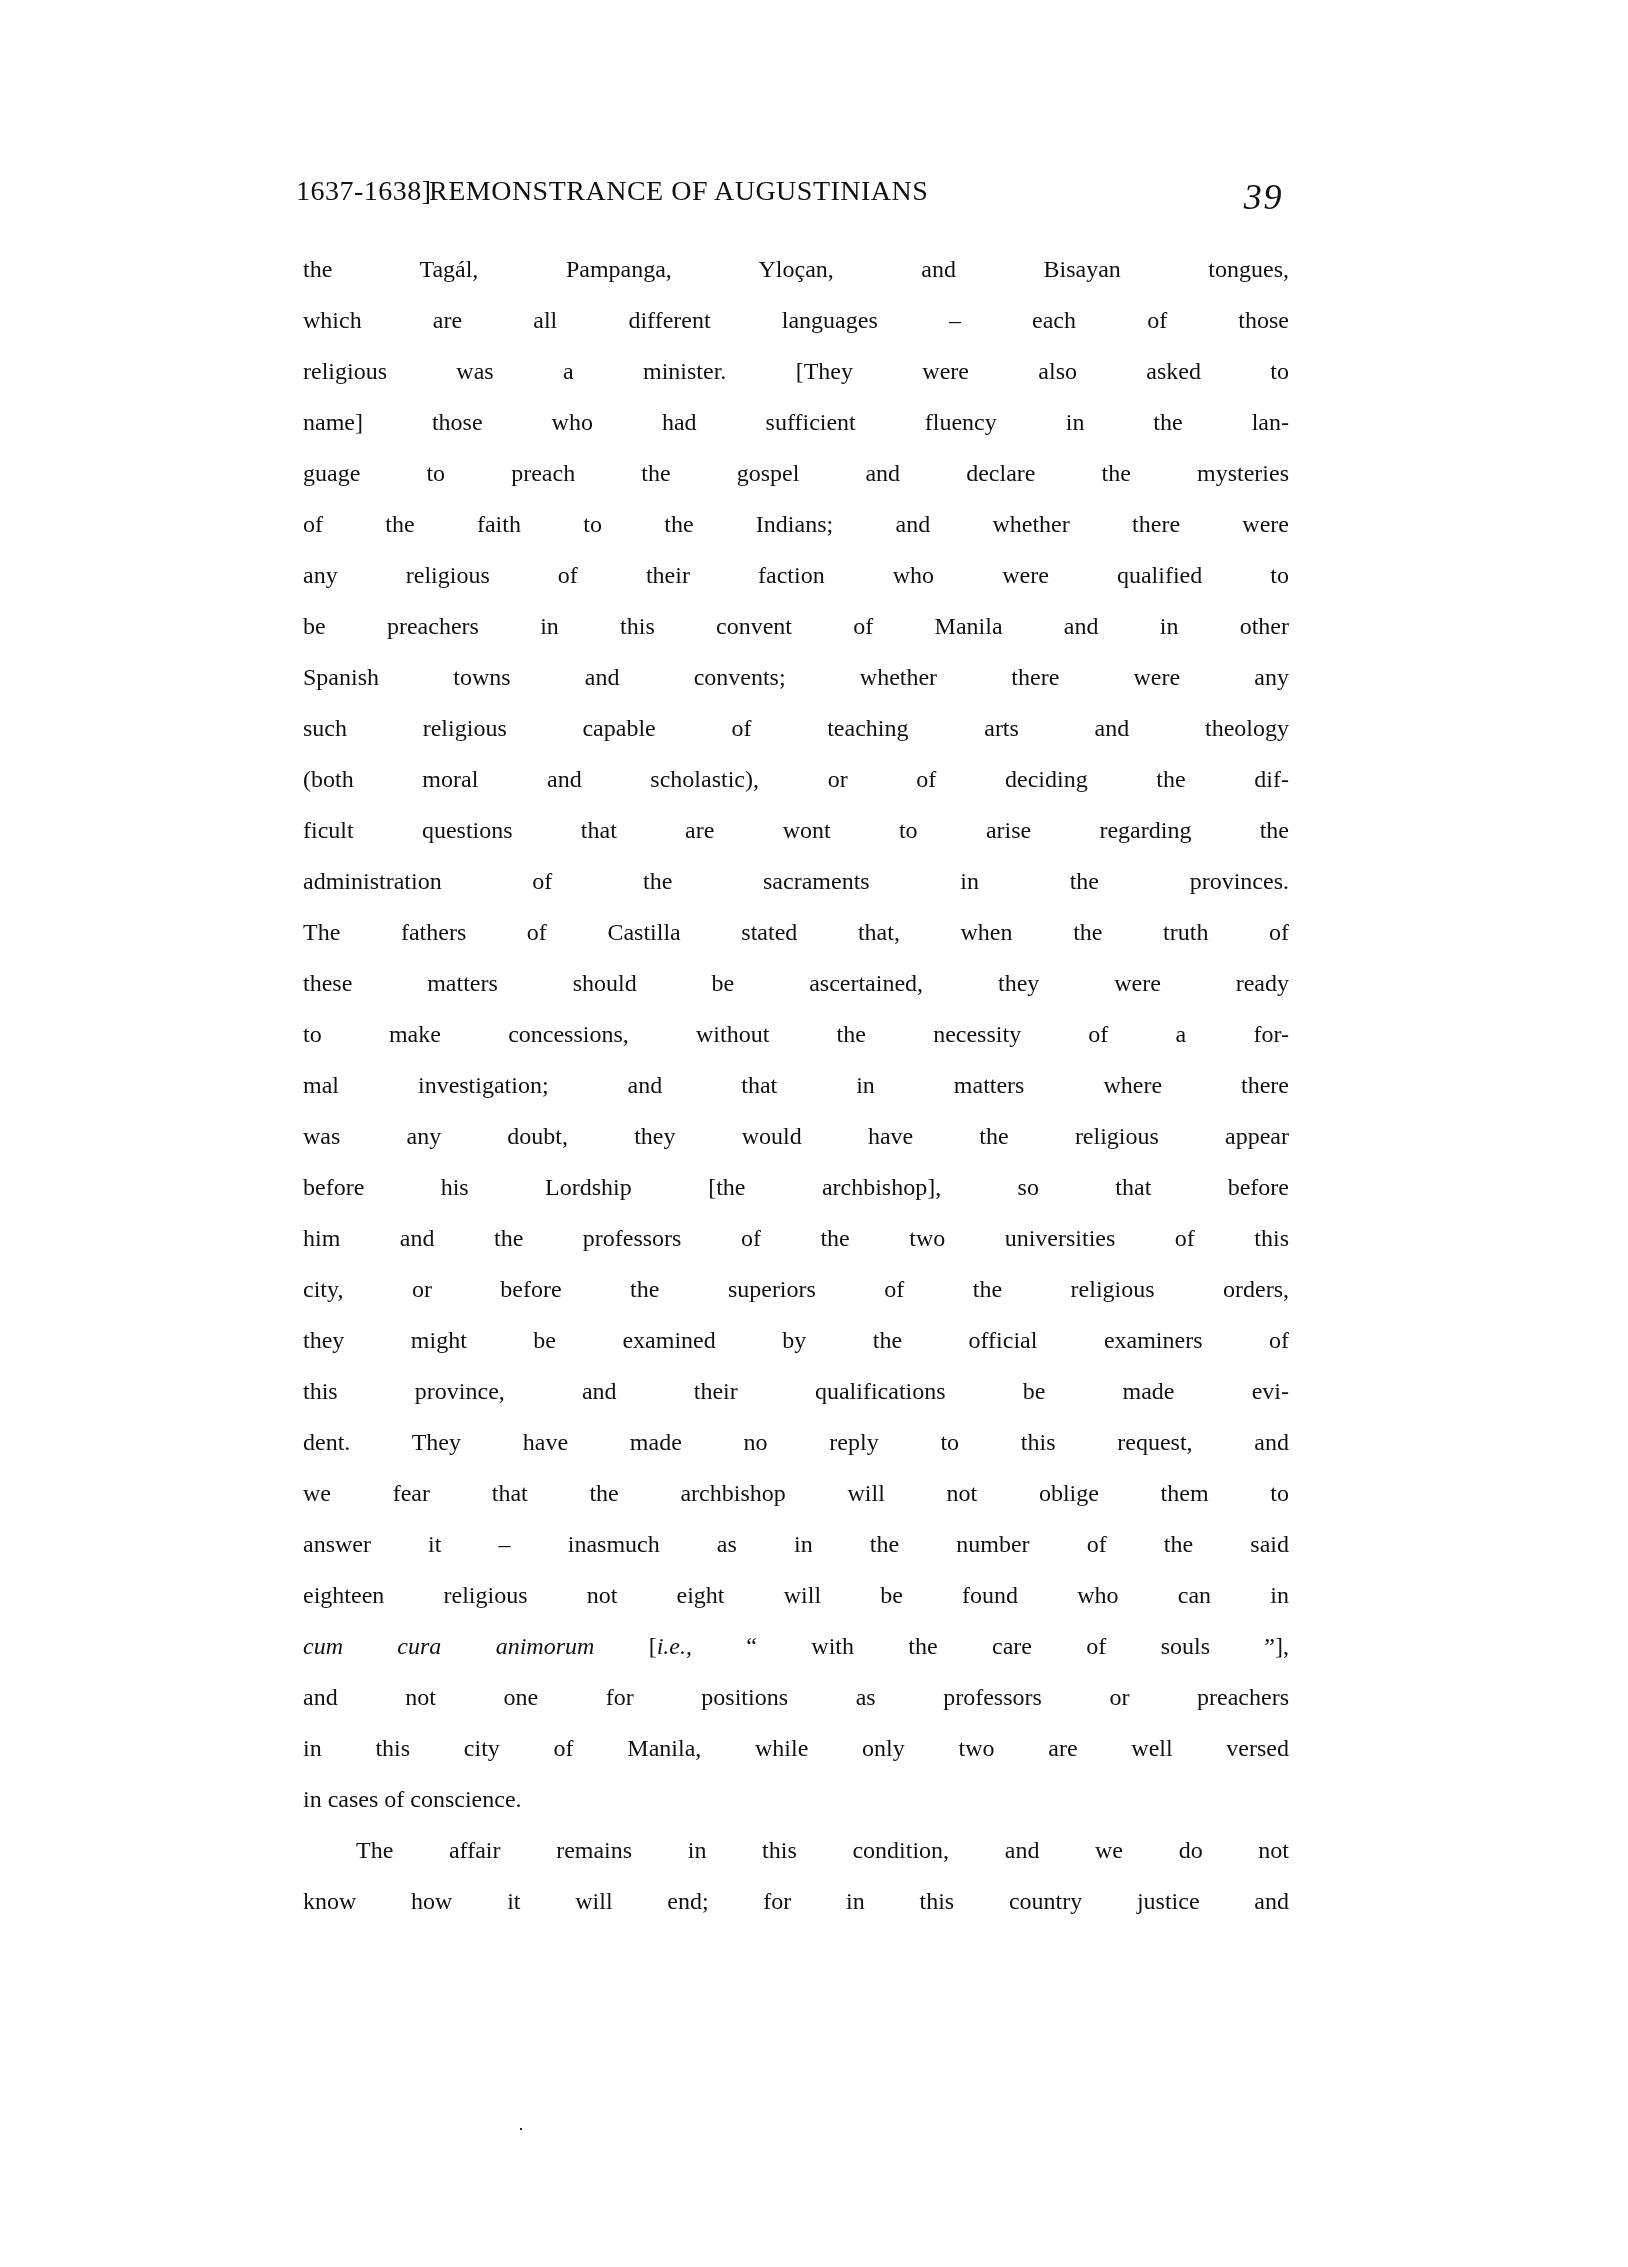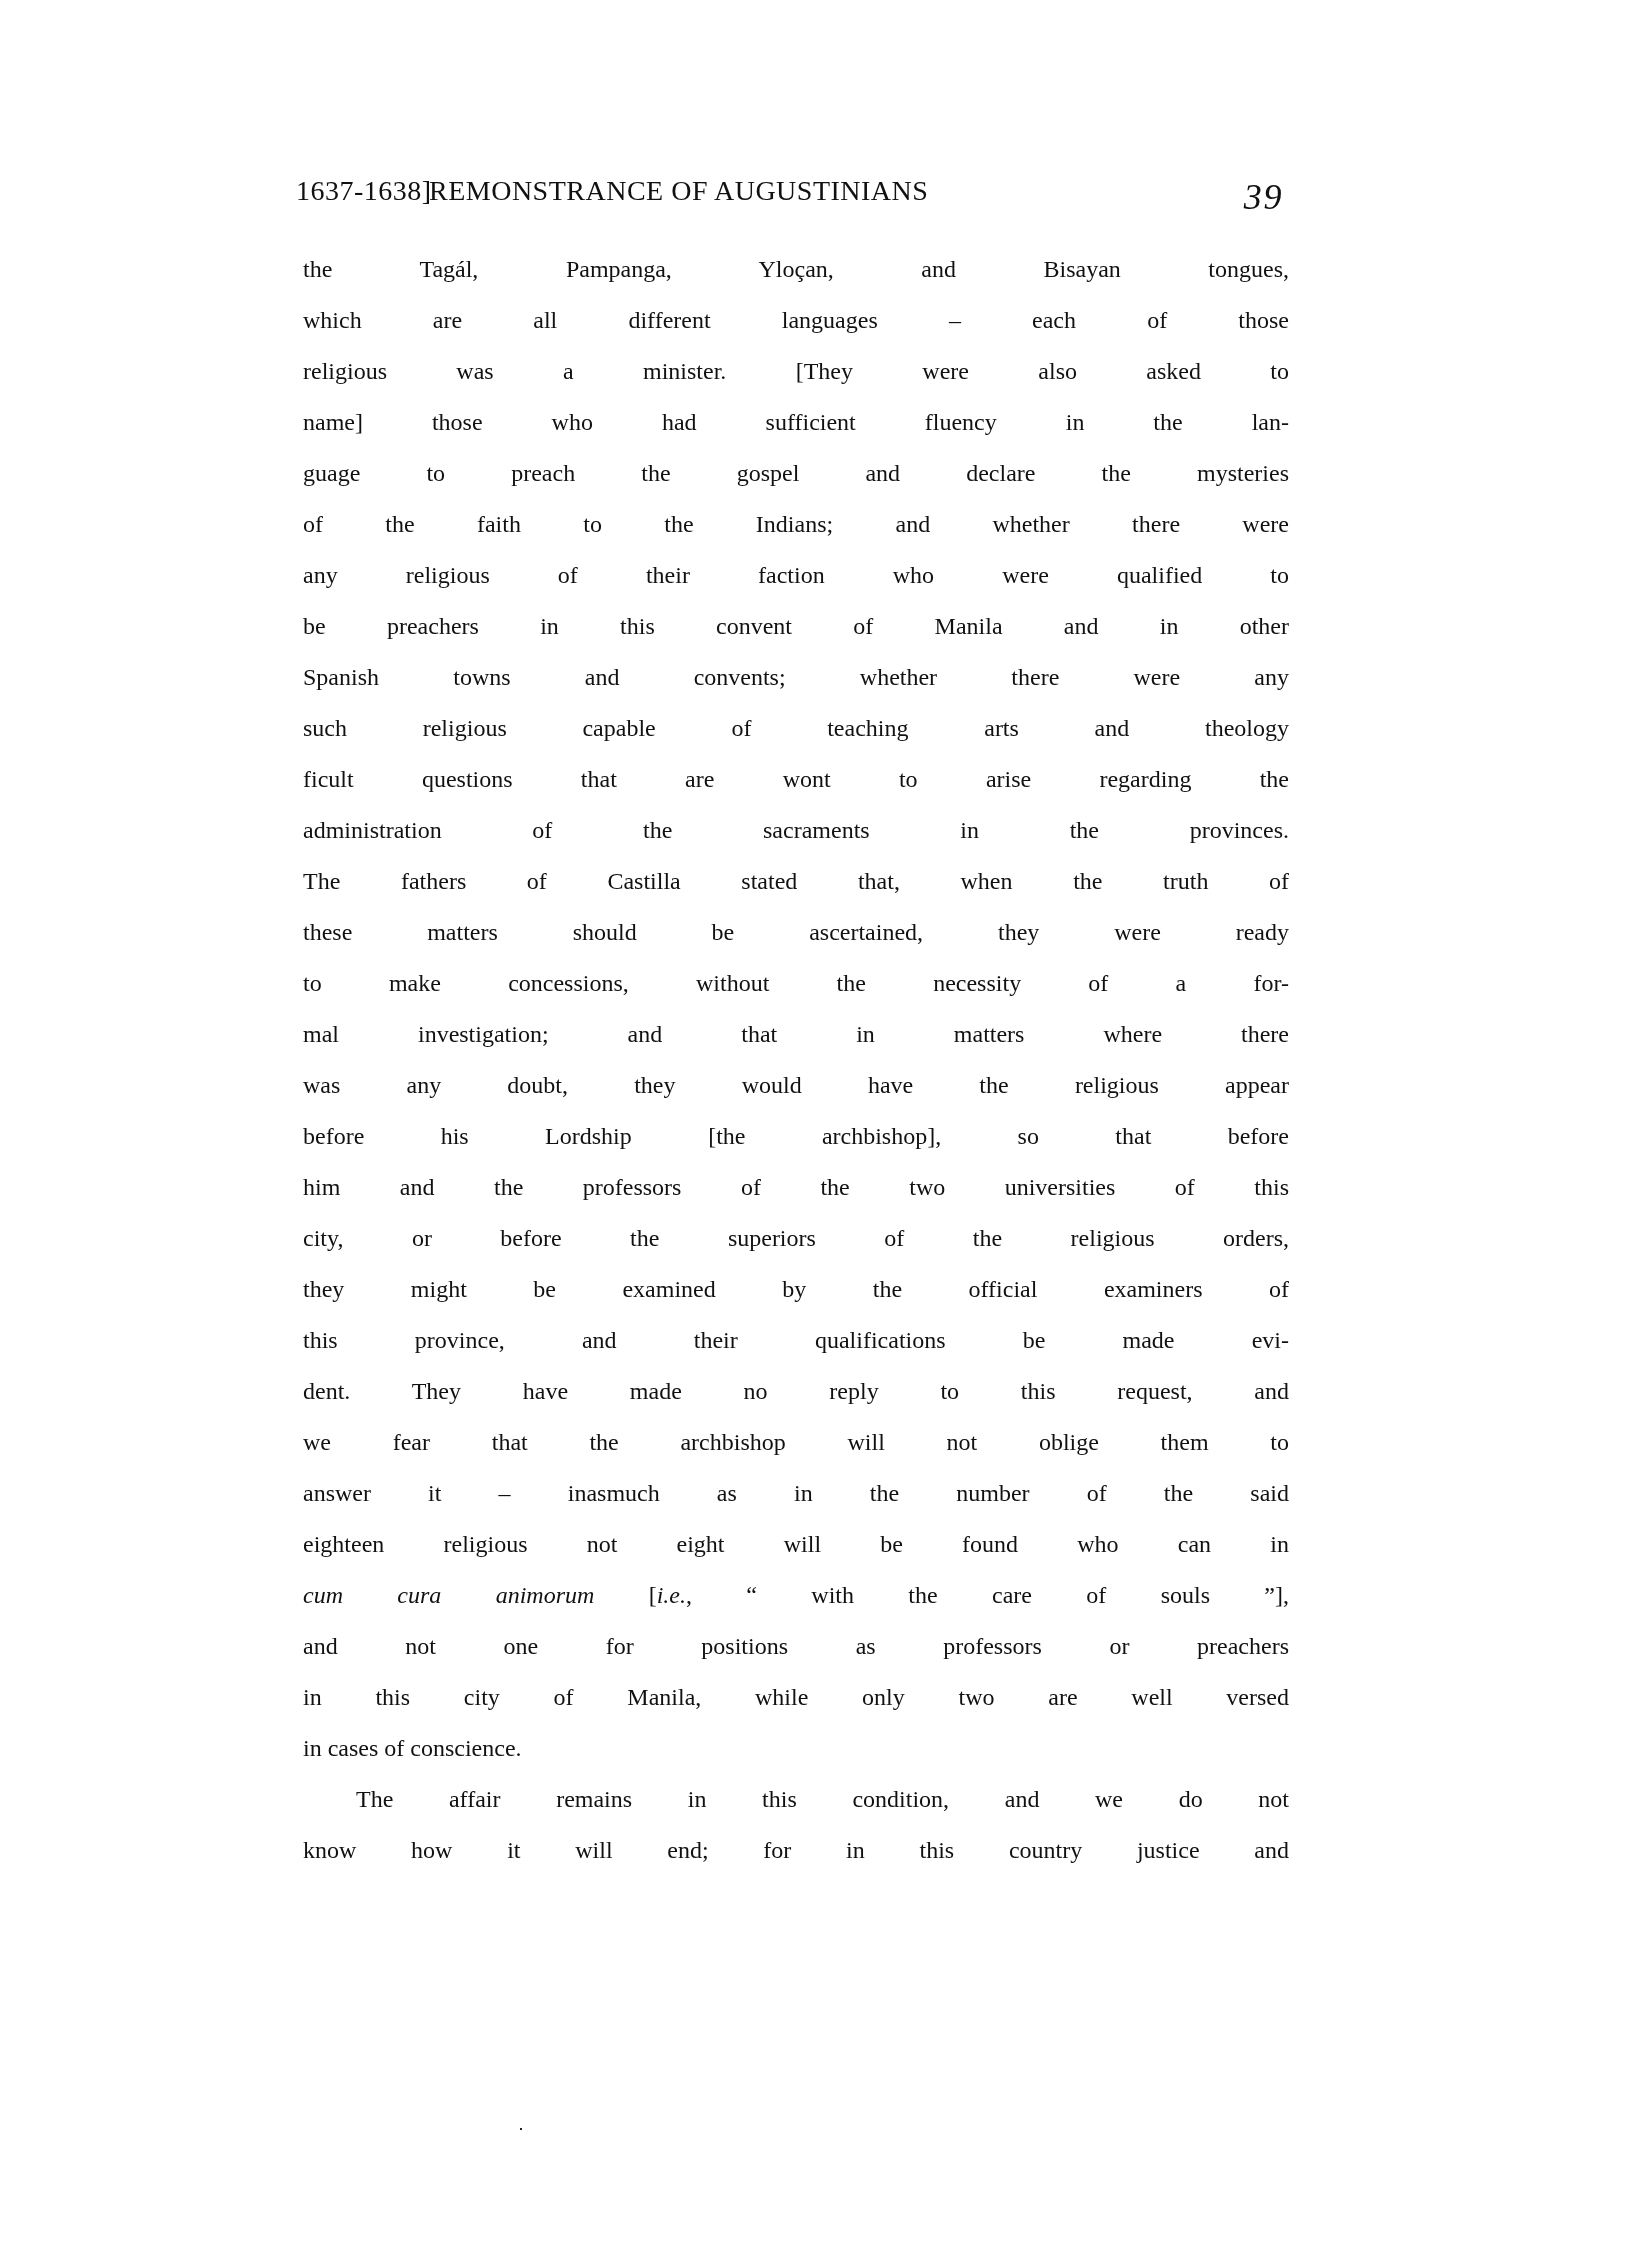--- a/index.html
+++ b/index.html
@@ -106,20 +106,21 @@
       <span class="line">the Tagál, Pampanga, Yloçan, and Bisayan tongues,</span>
       <span class="line">which are all different languages – each of those</span>
       <span class="line">religious was a minister. [They were also asked to</span>
       <span class="line">name] those who had sufficient fluency in the lan-</span>
       <span class="line">guage to preach the gospel and declare the mysteries</span>
       <span class="line">of the faith to the Indians; and whether there were</span>
       <span class="line">any religious of their faction who were qualified to</span>
       <span class="line">be preachers in this convent of Manila and in other</span>
       <span class="line">Spanish towns and convents; whether there were any</span>
       <span class="line">such religious capable of teaching arts and theology</span>
+      <span class="line">(both moral and scholastic), or of deciding the dif-</span>
       <span class="line">ficult questions that are wont to arise regarding the</span>
       <span class="line">administration of the sacraments in the provinces.</span>
       <span class="line">The fathers of Castilla stated that, when the truth of</span>
       <span class="line">these matters should be ascertained, they were ready</span>
       <span class="line">to make concessions, without the necessity of a for-</span>
       <span class="line">mal investigation; and that in matters where there</span>
       <span class="line">was any doubt, they would have the religious appear</span>
       <span class="line">before his Lordship [the archbishop], so that before</span>
       <span class="line">him and the professors of the two universities of this</span>
       <span class="line">city, or before the superiors of the religious orders,</span>

